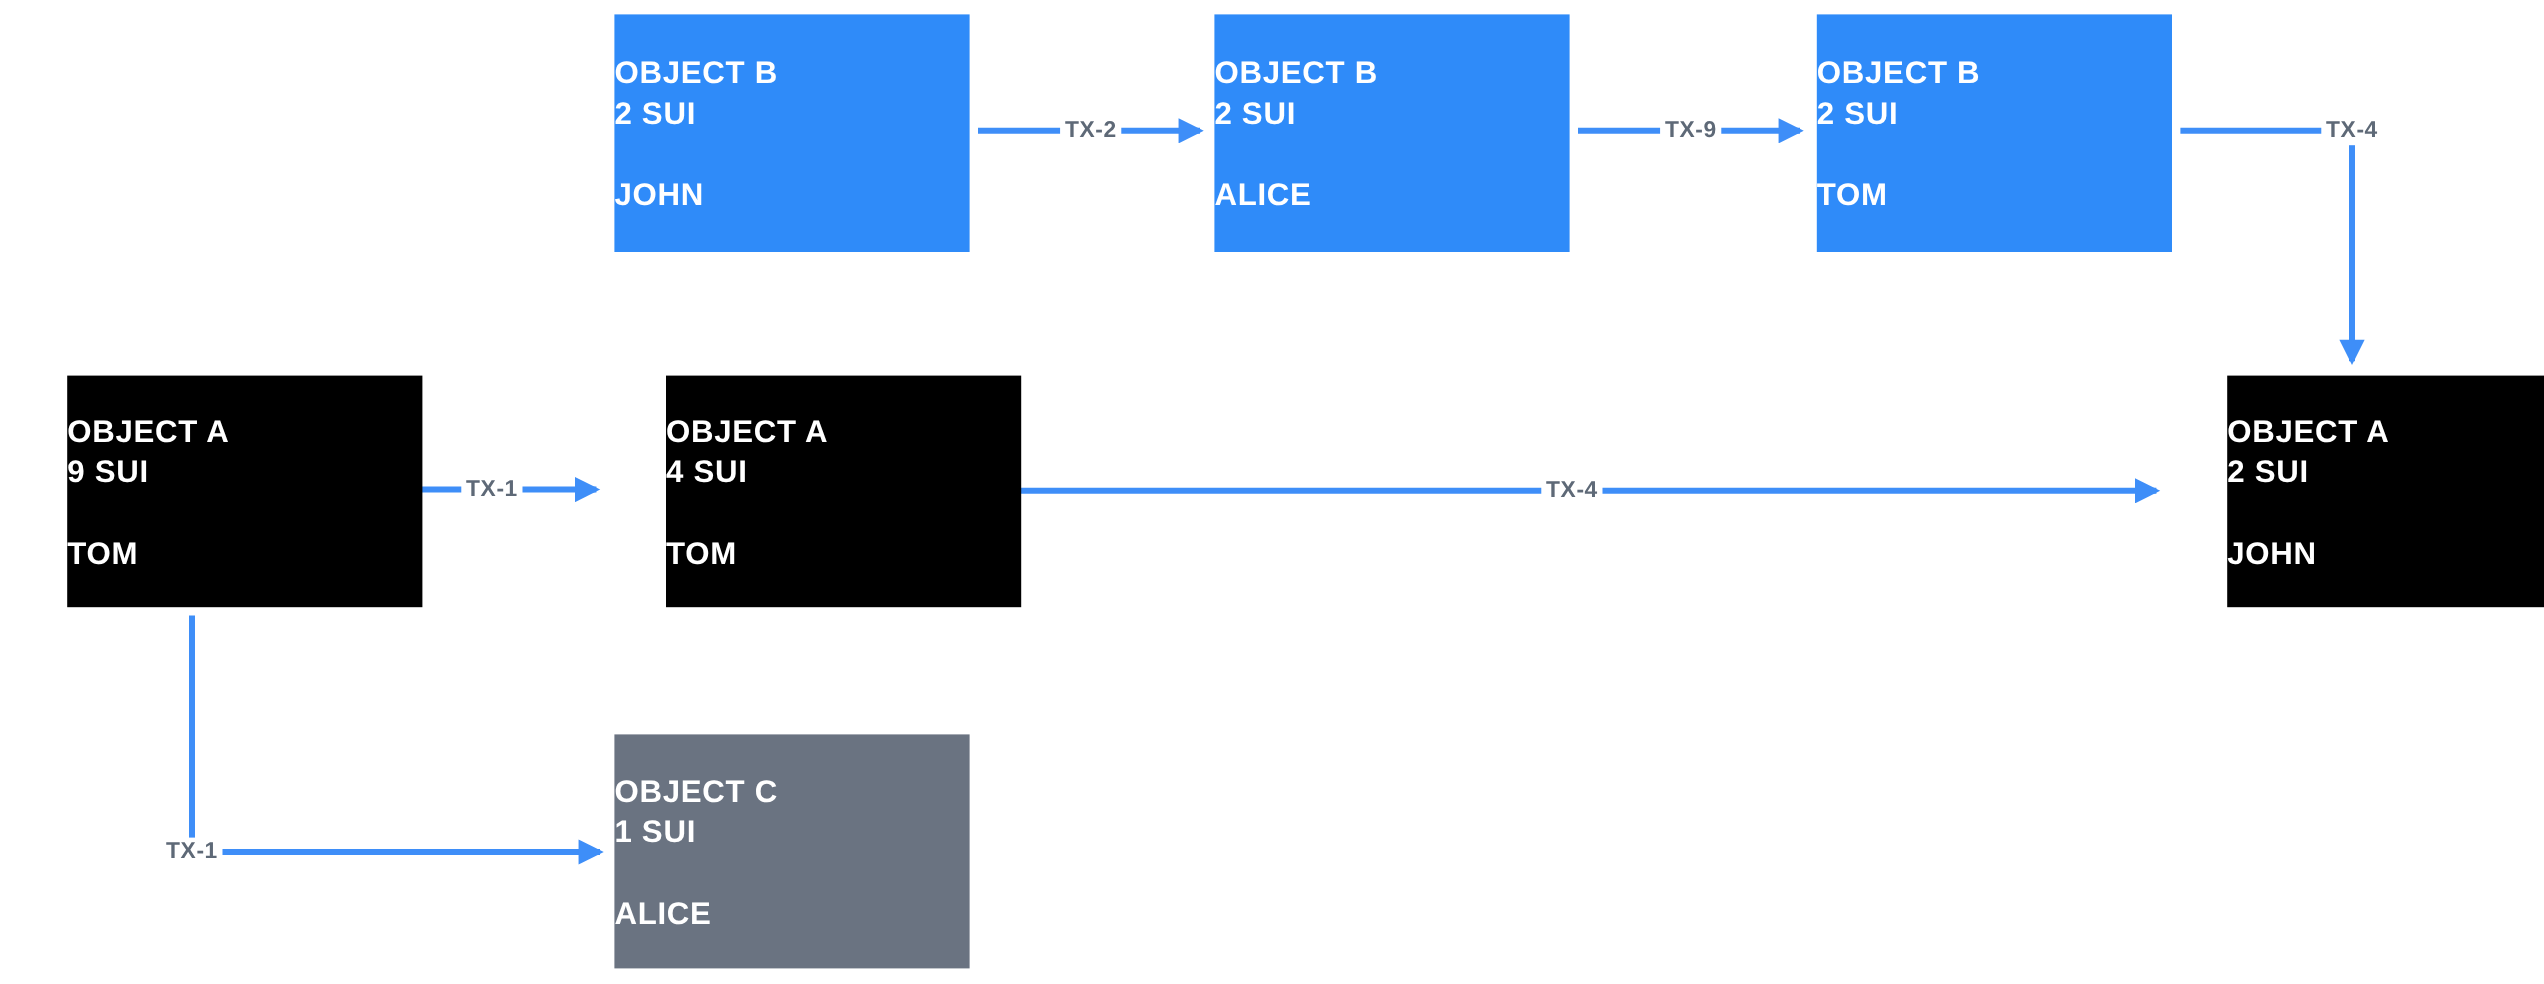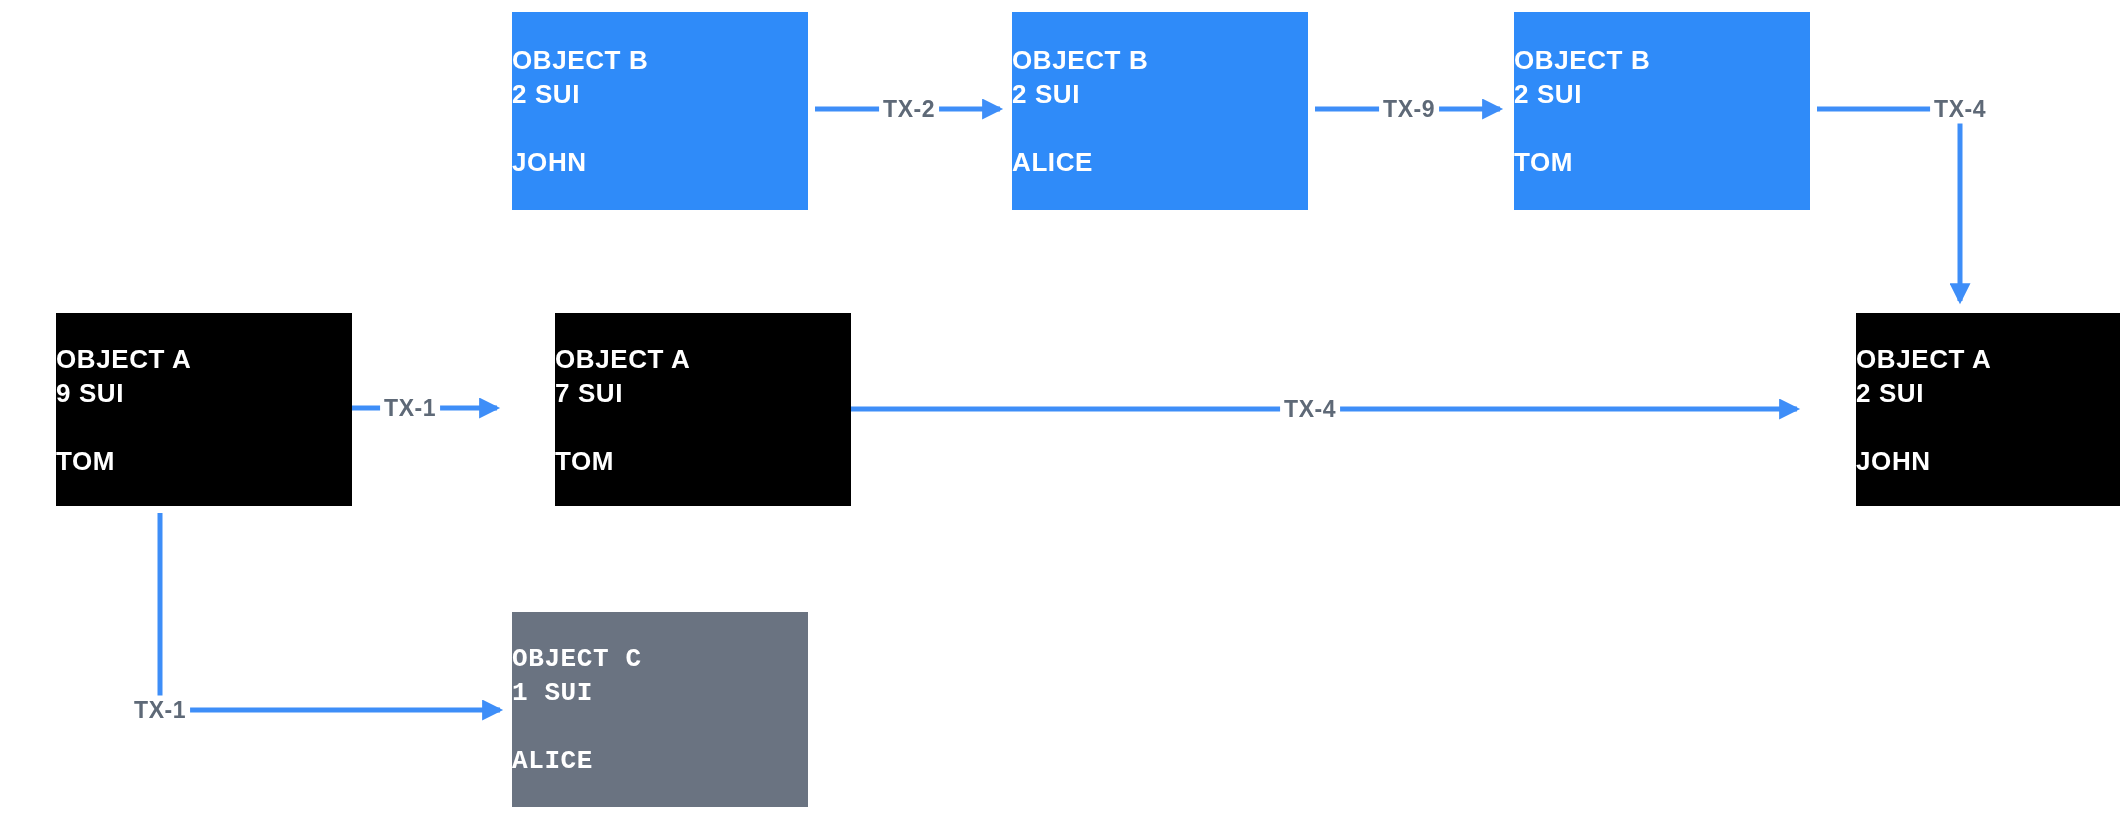--- a/index.html
+++ b/index.html
@@ -29,28 +29,28 @@
     position:absolute;
     width:296px;
     display:flex;flex-direction:column;
     align-items:flex-start;justify-content:center;
     color:var(--node-text);
     font-size:26px;font-weight:600;letter-spacing:.6px;
     text-align:center;line-height:34px;
   }
   .node.blue{background:var(--box-blue);height:198px;}
   .node.black{background:var(--box-black);height:193px;margin-left:44px;}
-  .node.gray{background:var(--box-gray);height:195px;font-family:Liberation Mono, monospace;}
+  .node.gray{background:var(--box-gray);height:195px;}
   .node .owner{margin-top:34px;}
   .tx-label{
     position:absolute;
     transform:translate(-50%,-50%);
     background:var(--bg);
     color:var(--label-gray);
-    font-size:23px;font-weight:600;letter-spacing:.5px;
+    font-size:19px;font-weight:600;letter-spacing:.5px;
     padding:1px 4px;
     white-space:nowrap;
   }
   .edge-line{stroke:var(--arrow-blue);stroke-width:5;fill:none;}
   .arrow-head-fill{fill:var(--arrow-blue);}
 </style>
 </head>
 <body>
 
 <div class="canvas">
@@ -103,21 +103,21 @@
   </div>
 
   <div class="node black" style="left:12px;top:313px">
     <div>OBJECT A</div>
     <div>9 SUI</div>
     <div class="owner">TOM</div>
   </div>
 
   <div class="node black" style="left:511px;top:313px">
     <div>OBJECT A</div>
-    <div>7 SUI</div>
+    <div>4 SUI</div>
     <div class="owner">TOM</div>
   </div>
 
   <div class="node black" style="left:1812px;top:313px">
     <div>OBJECT A</div>
     <div>2 SUI</div>
     <div class="owner">JOHN</div>
   </div>
 
   <div class="node gray" style="left:512px;top:612px">

